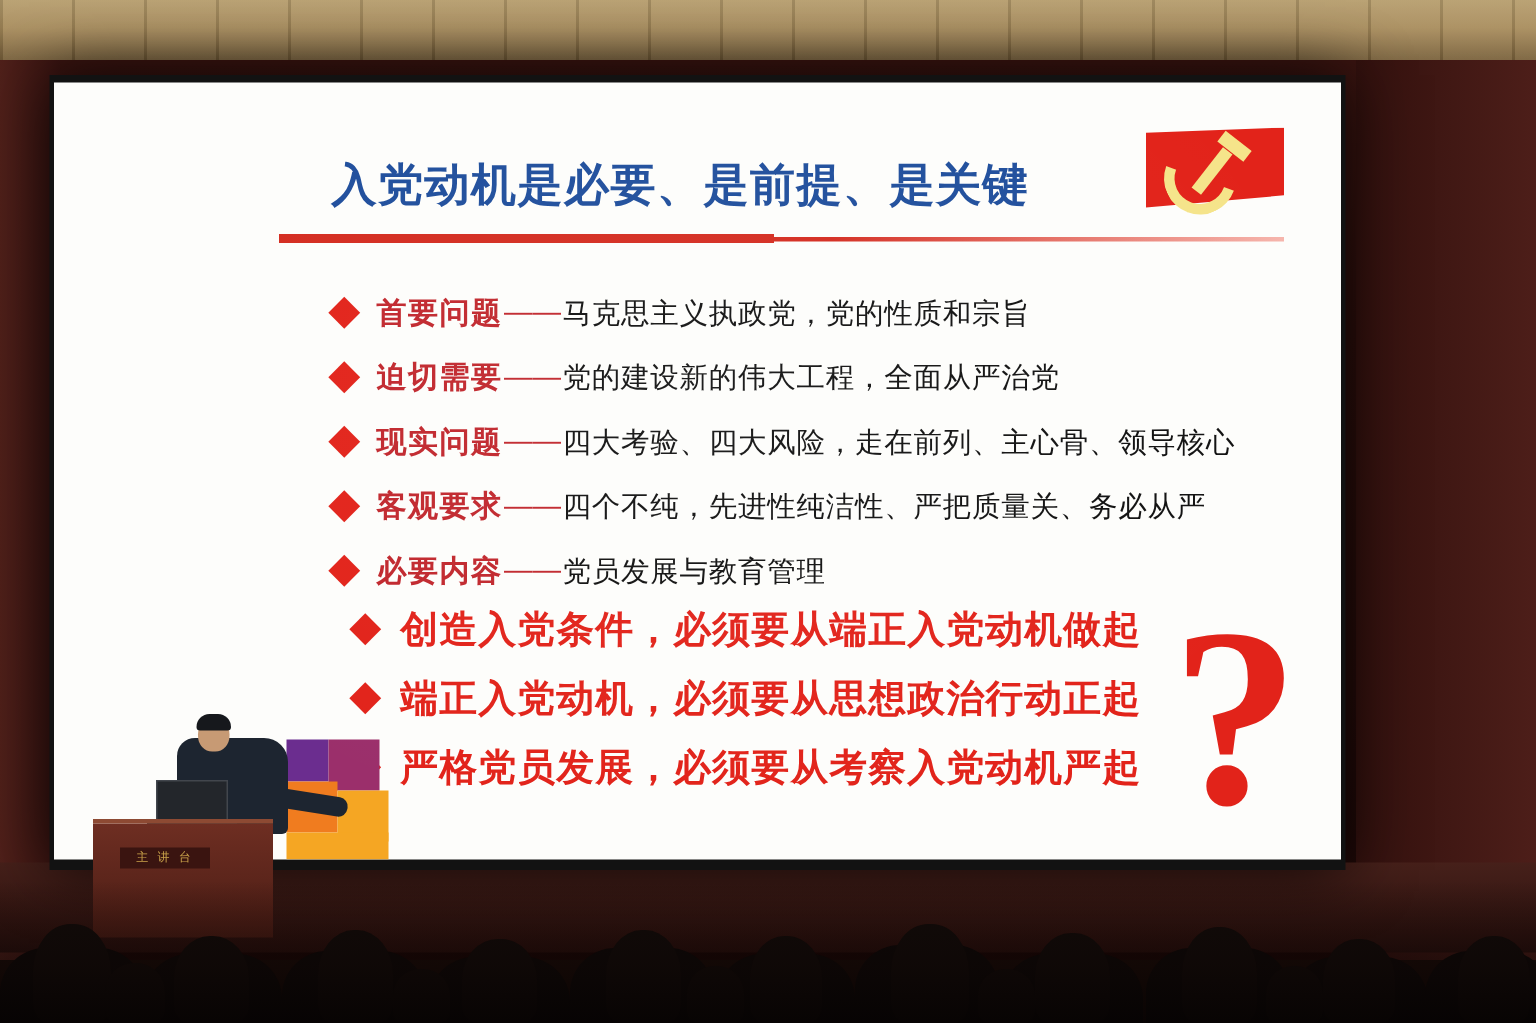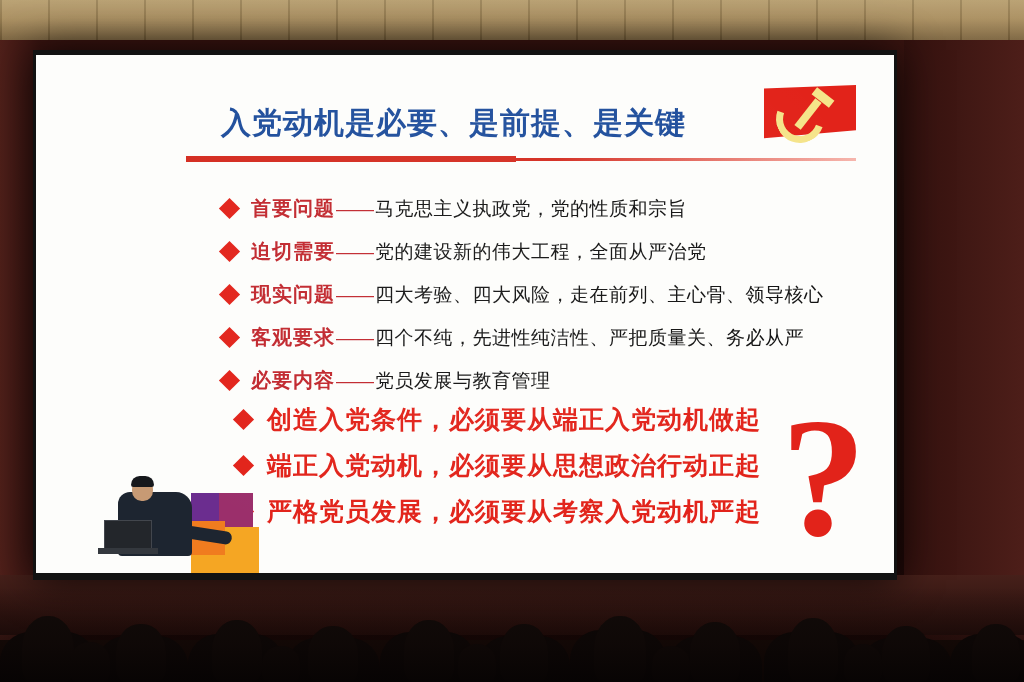--- a/index.html
+++ b/index.html
@@ -390,20 +390,23 @@
   </div>
 
   <div class="glow"></div>
 
   <div class="speaker-arm"></div>
   <div class="speaker-body"></div>
   <div class="speaker-head"></div>
   <div class="speaker-hair"></div>
   <div class="laptop"></div>
   <div class="laptop-base"></div>
+  <div class="podium">
+    <div class="podium-plate">主 讲 台</div>
+  </div>
 
   <div class="audience">
     <span class="shoulders" style="left:0px;width:96px;height:50px;"></span>
     <span class="head" style="left:22px;width:52px;height:66px;"></span>
 
     <span class="shoulders" style="left:96px;width:92px;height:46px;"></span>
     <span class="head" style="left:116px;width:50px;height:58px;"></span>
 
     <span class="shoulders" style="left:188px;width:96px;height:48px;"></span>
     <span class="head" style="left:212px;width:50px;height:62px;"></span>

